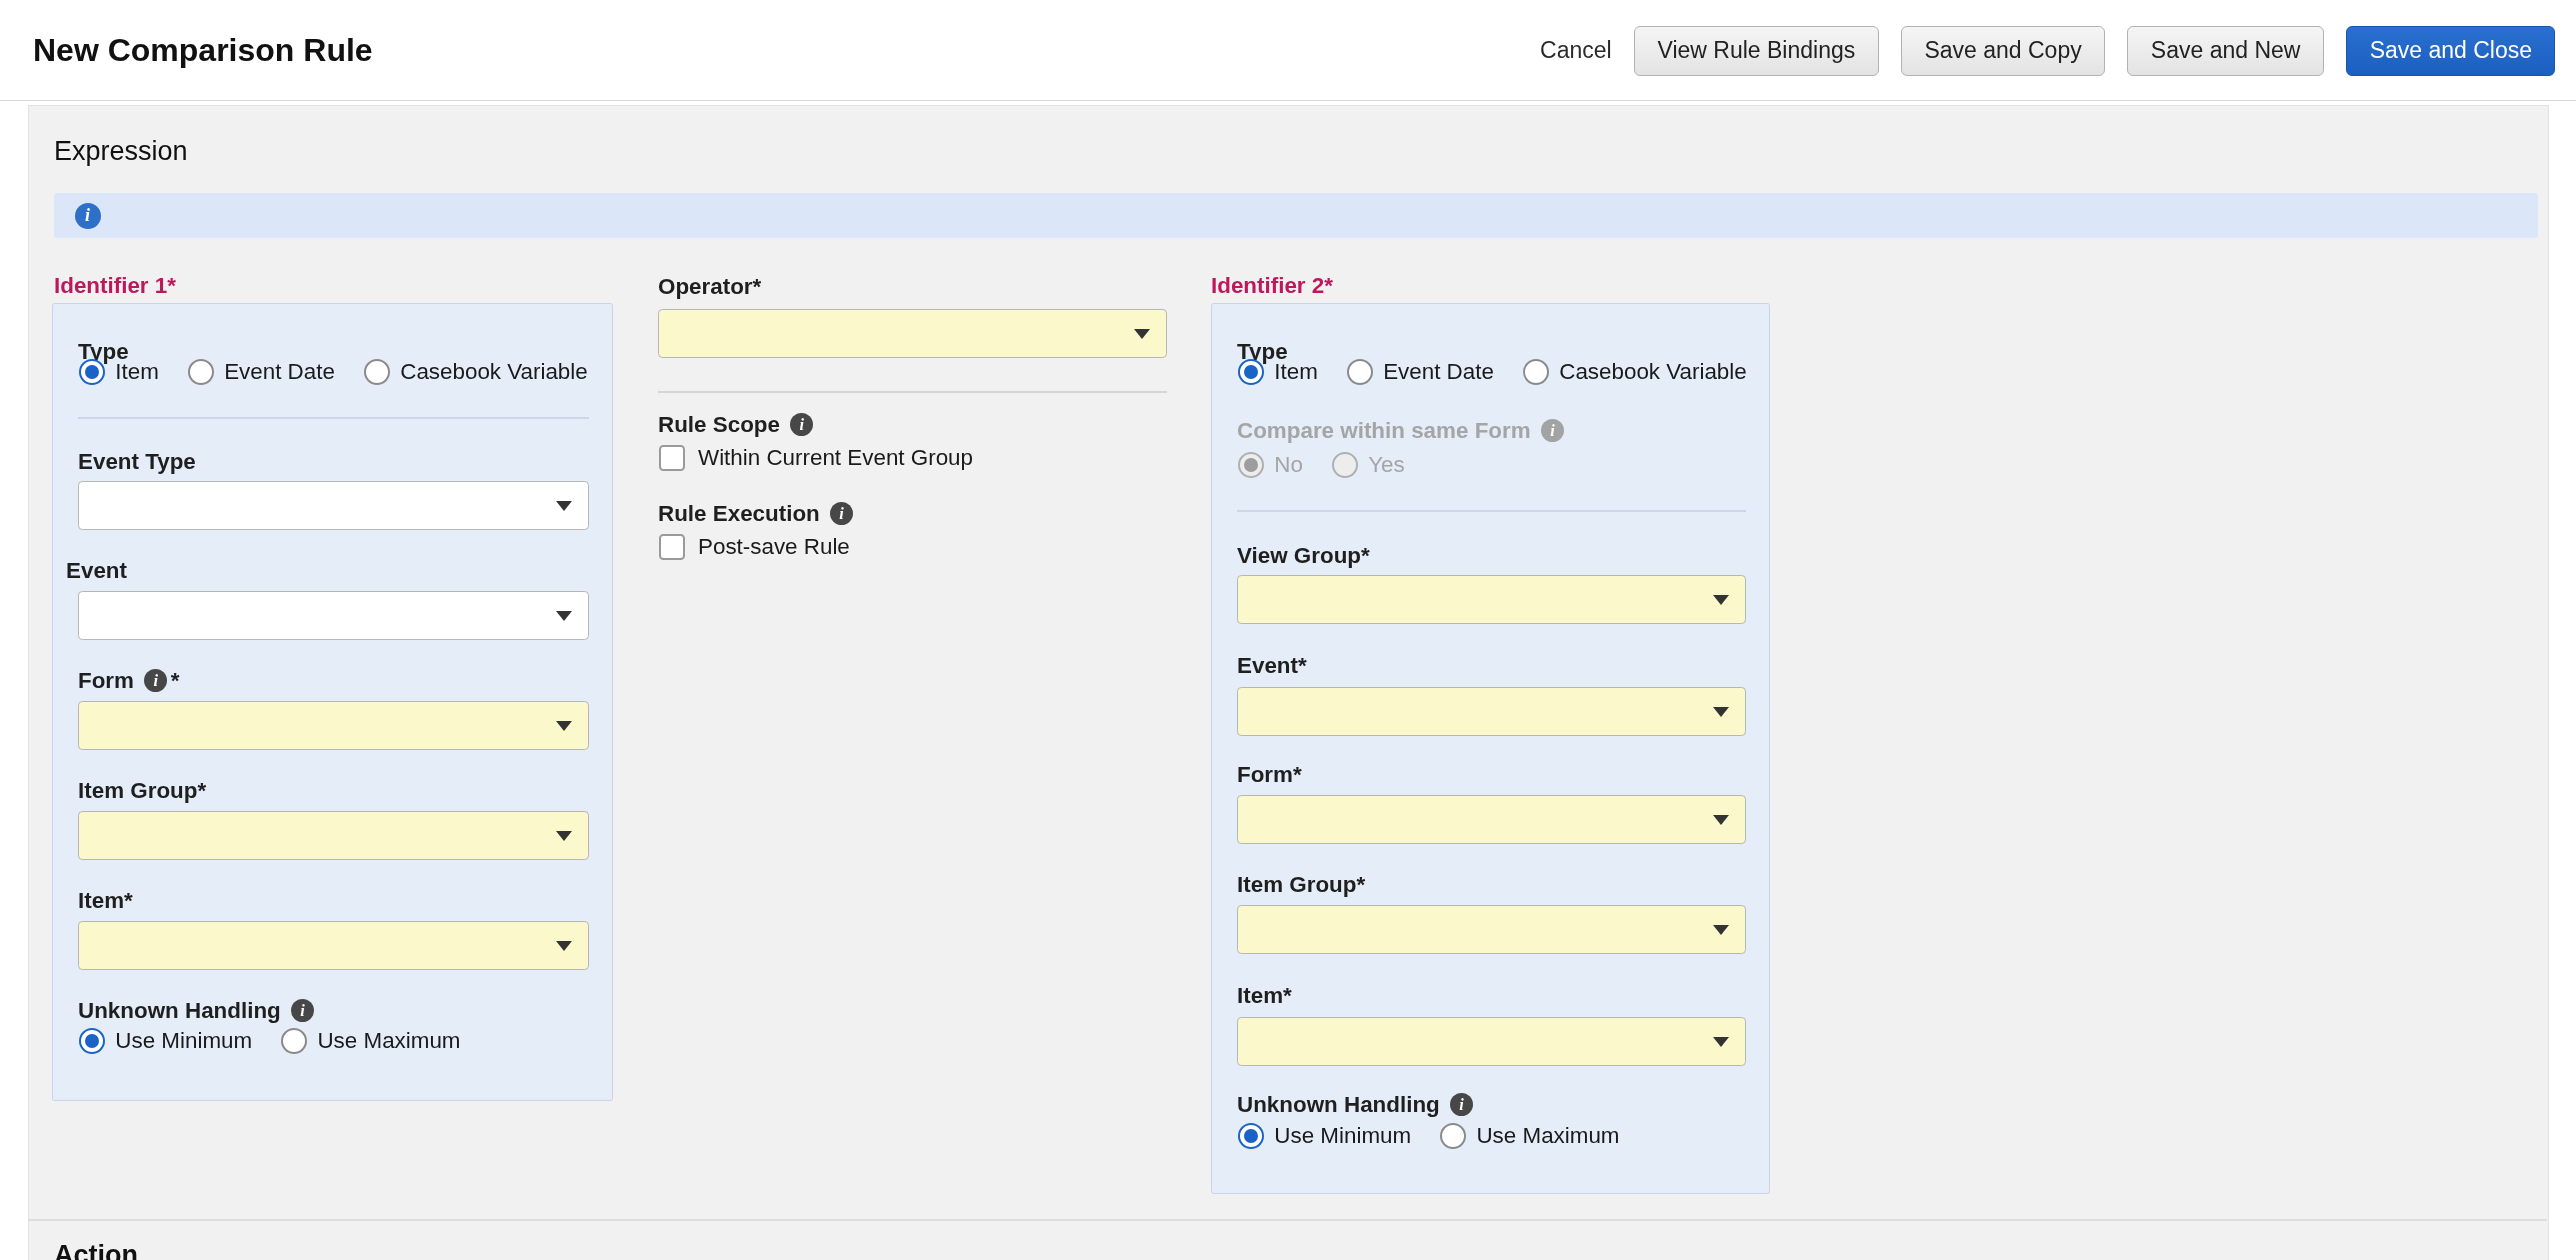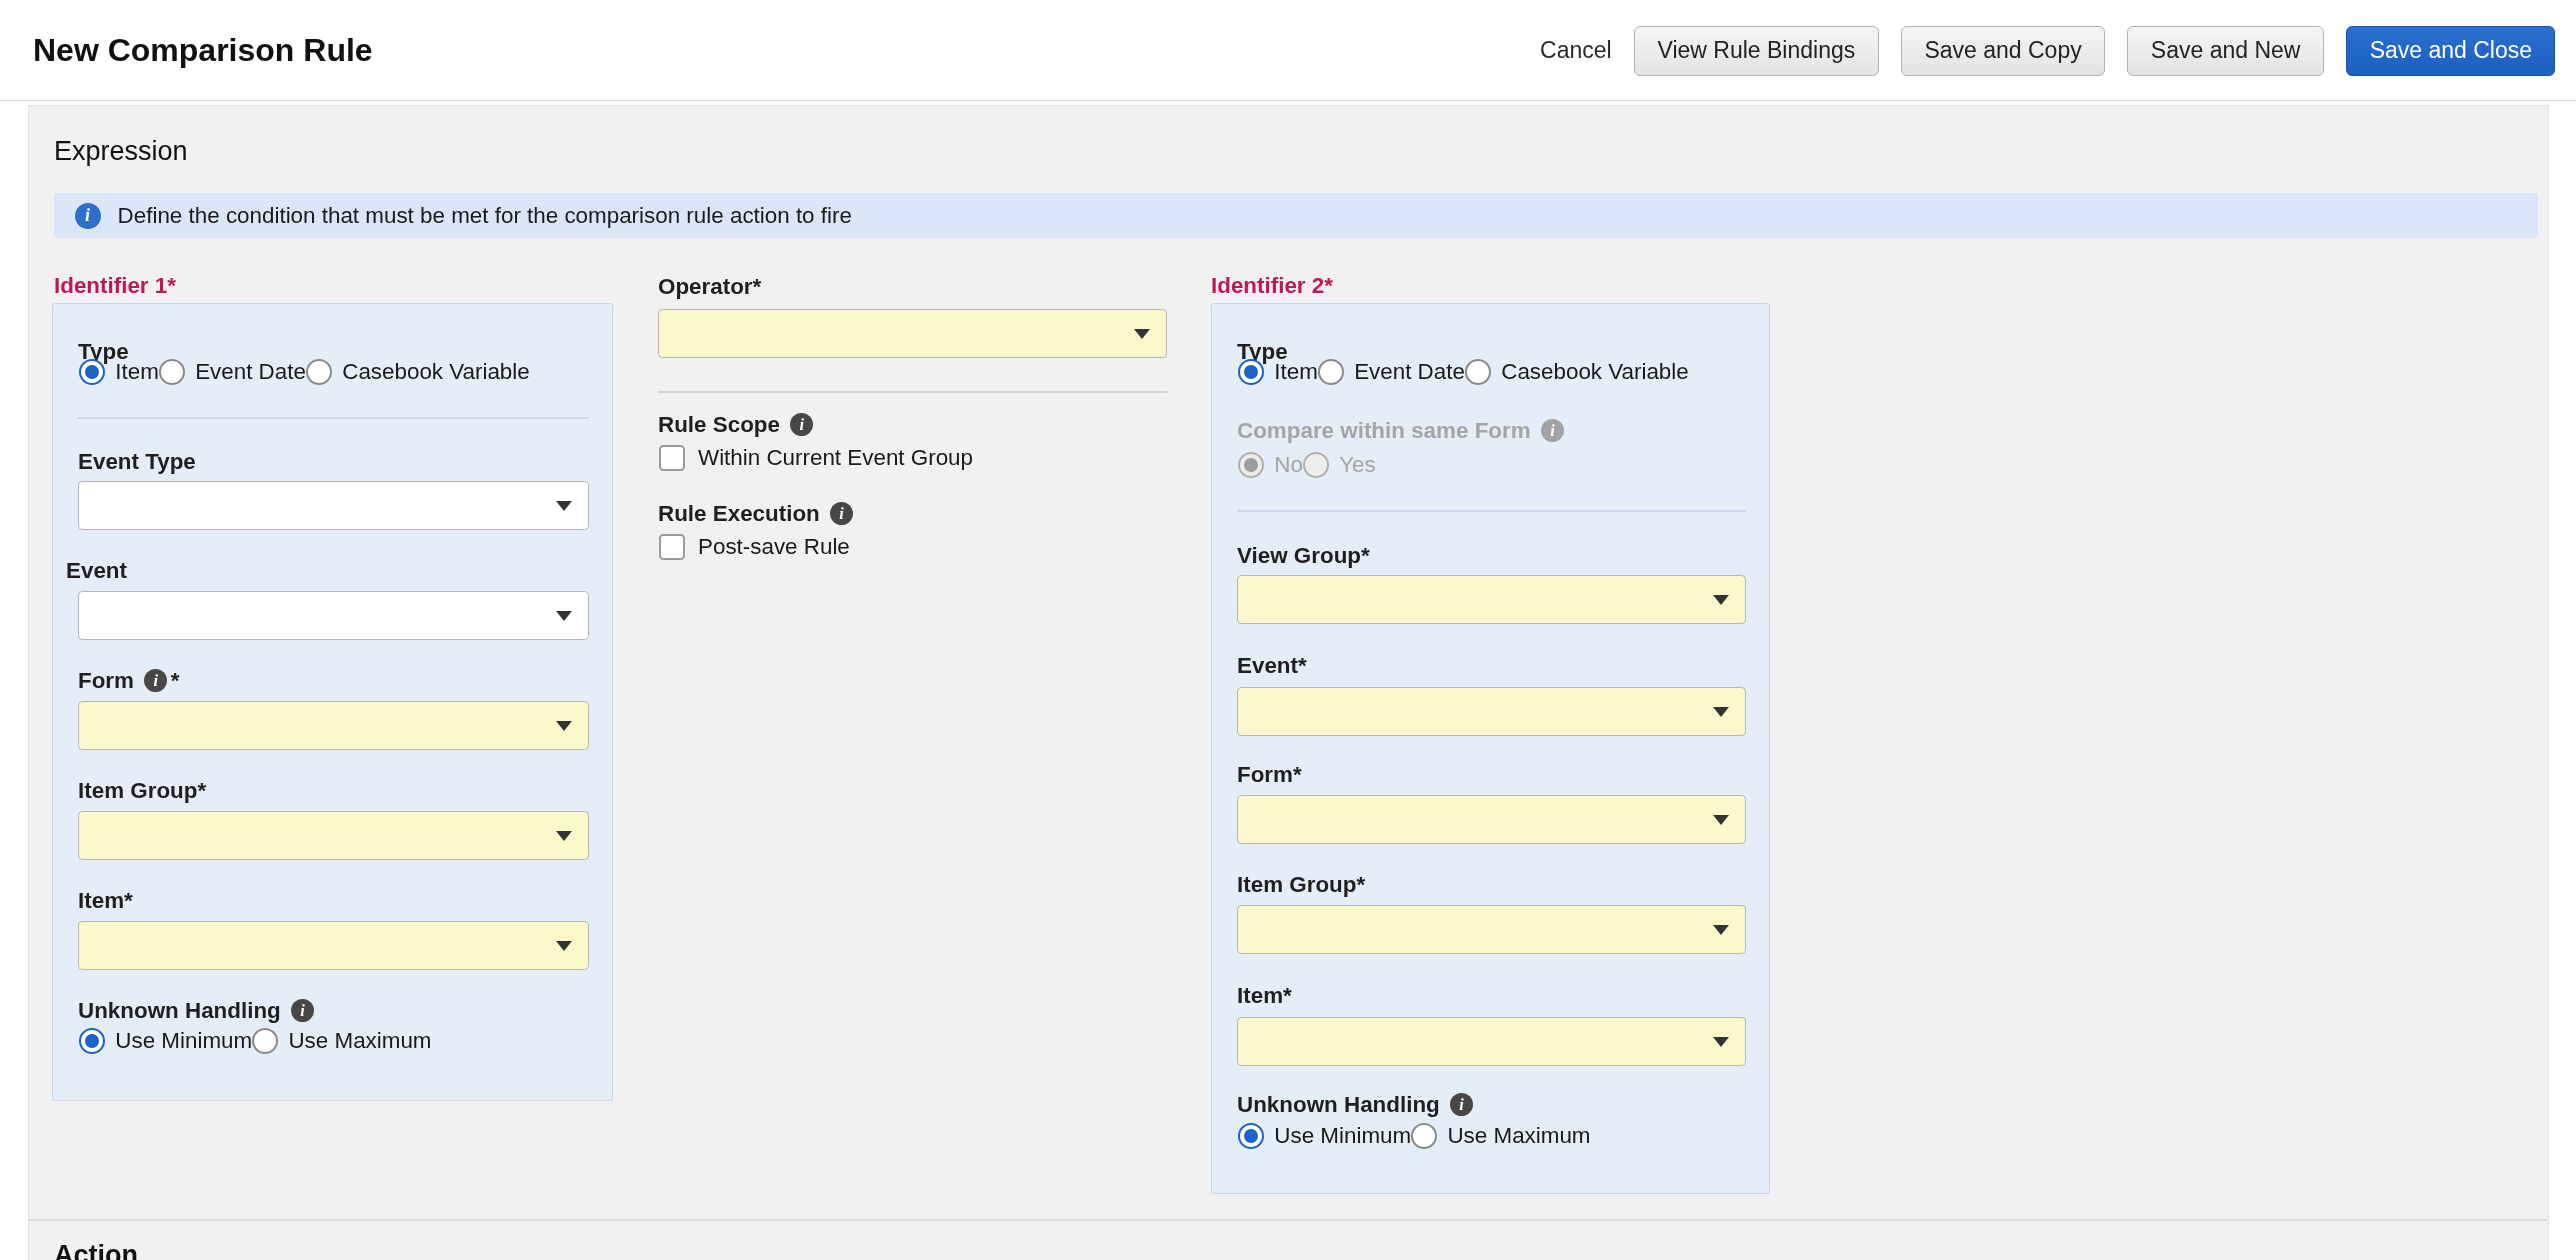--- a/index.html
+++ b/index.html
@@ -44,21 +44,21 @@
   .lbl.muted { color:#a5a5a5; }
 
   .dd { position:absolute; height:49px; background:#fff; border:1.7px solid #b6b6b6;
         border-radius:4.3px; cursor:pointer; }
   .dd::after { content:''; position:absolute; right:16.3px; top:50%; margin-top:-4.3px;
                border-left:8.6px solid transparent; border-right:8.6px solid transparent;
                border-top:10.3px solid #333; }
   .dd.yellow { background:#fbf8cb; }
   .dd .dd-value { position:absolute; left:13.8px; top:8.6px; font-size:22.4px; color:#1a1a1a; }
 
-  .opt-row { position:absolute; display:flex; align-items:center; font-size:22.4px;
+  .opt-row { position:absolute; display:flex; align-items:center; gap:29px; font-size:22.4px;
              color:#1a1a1a; }
   .opt { display:flex; align-items:center; gap:10.3px; cursor:pointer; white-space:nowrap; }
   .radio { width:26px; height:26px; border-radius:50%; border:2.6px solid #8a8a8a; background:#fff;
            position:relative; flex:none; }
   .radio.checked { border-color:#1b63c6; }
   .radio.checked::after { content:''; position:absolute; left:50%; top:50%; width:13.8px;
            height:13.8px; margin:-6.9px 0 0 -6.9px; border-radius:50%; background:#1b63c6; }
   .radio.disabled { border-color:#b0b0b0; background:#ededed; }
   .radio.disabled.checked { border-color:#b0b0b0; }
   .radio.disabled.checked::after { background:#9d9d9d; }
@@ -86,21 +86,20 @@
       <span class="btn primary">Save and Close</span>
     </div>
   </div>
 
   <div class="content"></div>
 
   <div class="sec-title" style="left:54px; top:136px;">Expression</div>
 
   <div class="banner">
     <span class="info-i">i</span>
-    <span>Define the condition that must be met for the comparison rule action to fire</span>
   </div>
 
   <div class="group-title" style="left:54px; top:273px;">Identifier 1*</div>
 
   <div class="panel" style="left:52px; top:303px; width:561px; height:798px;">
 
     <div class="lbl" style="left:25px; top:34px;">Type</div>
 
     <div class="opt-row" style="left:26px; top:55px;">
       <span class="opt">

